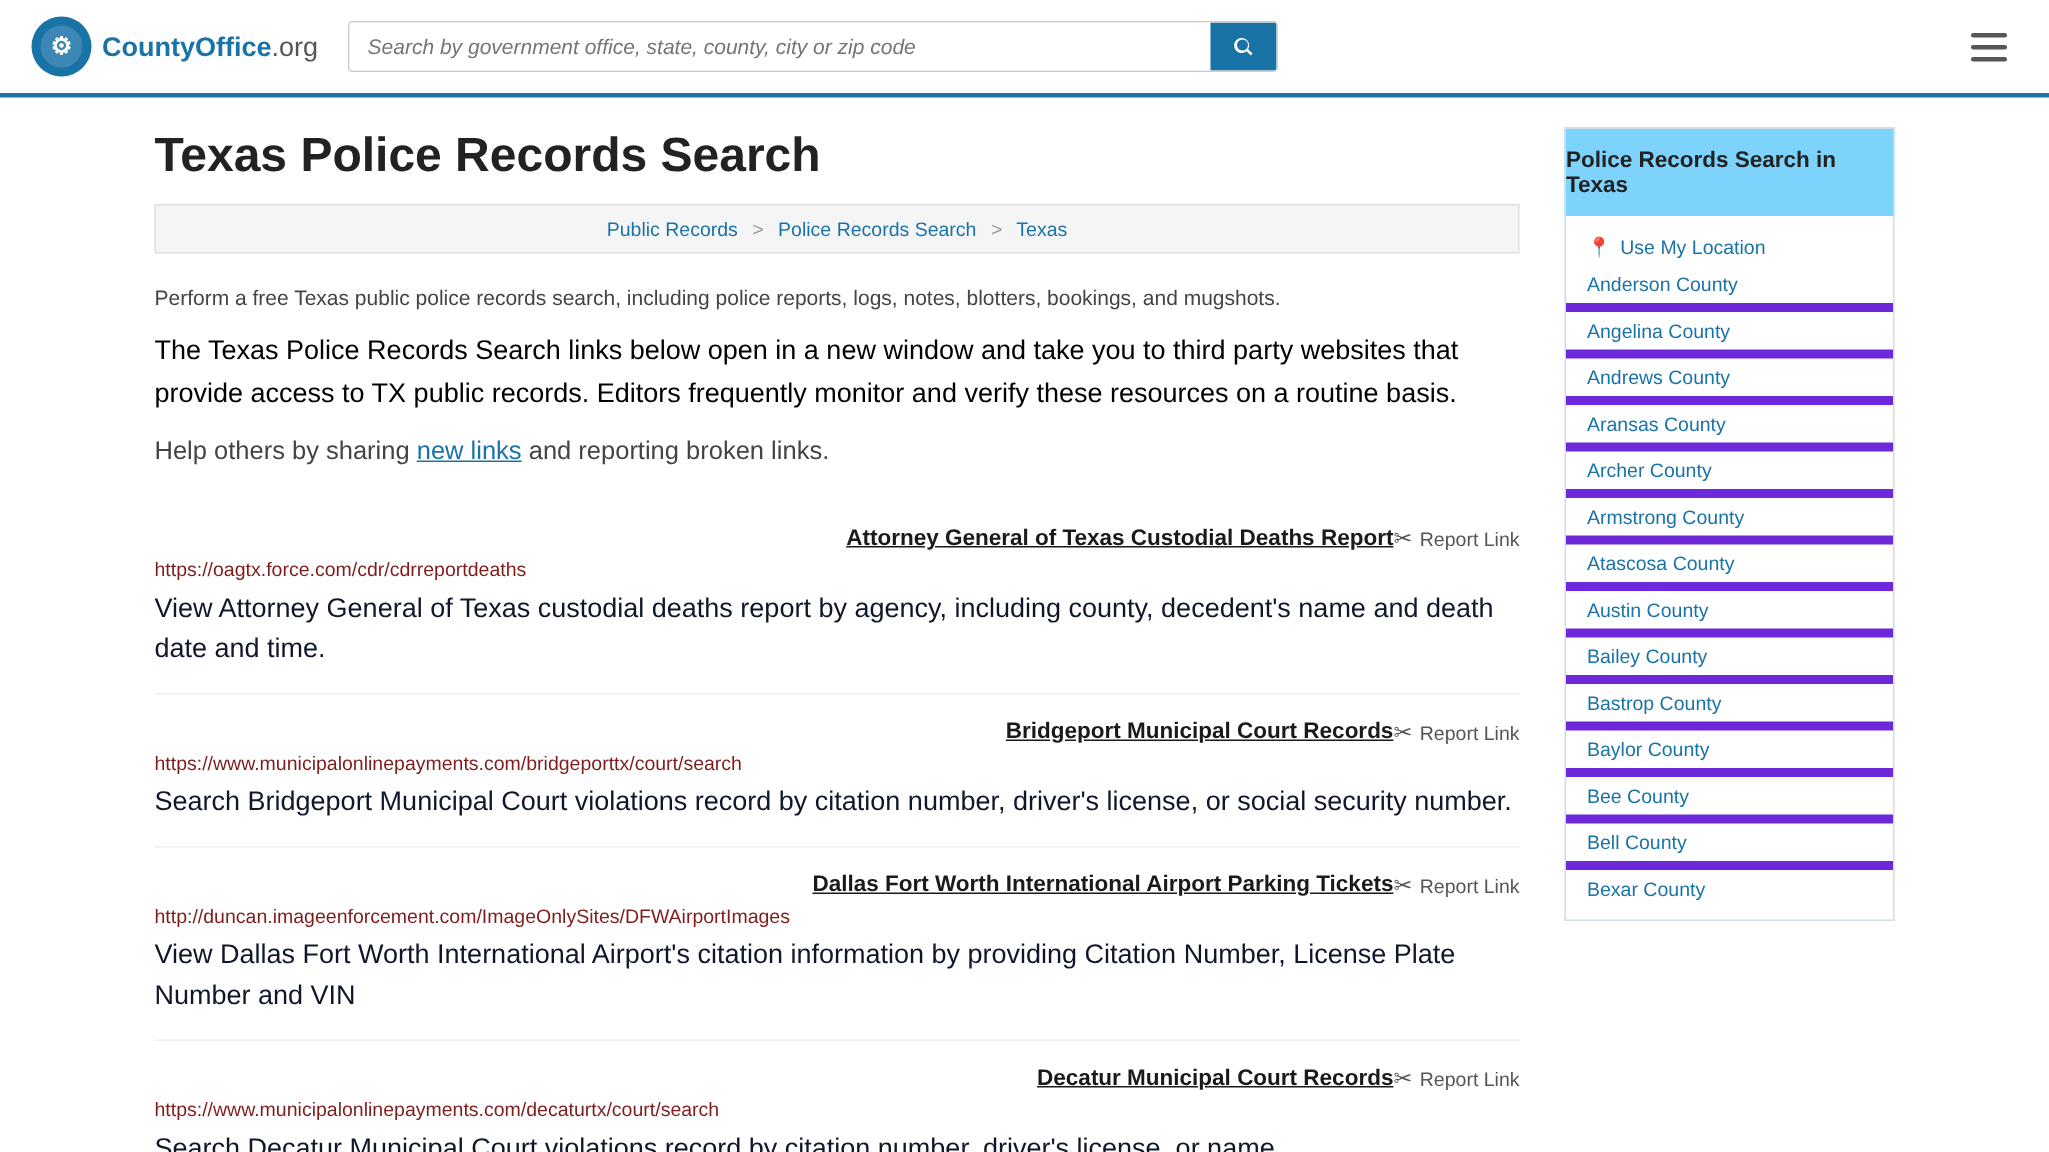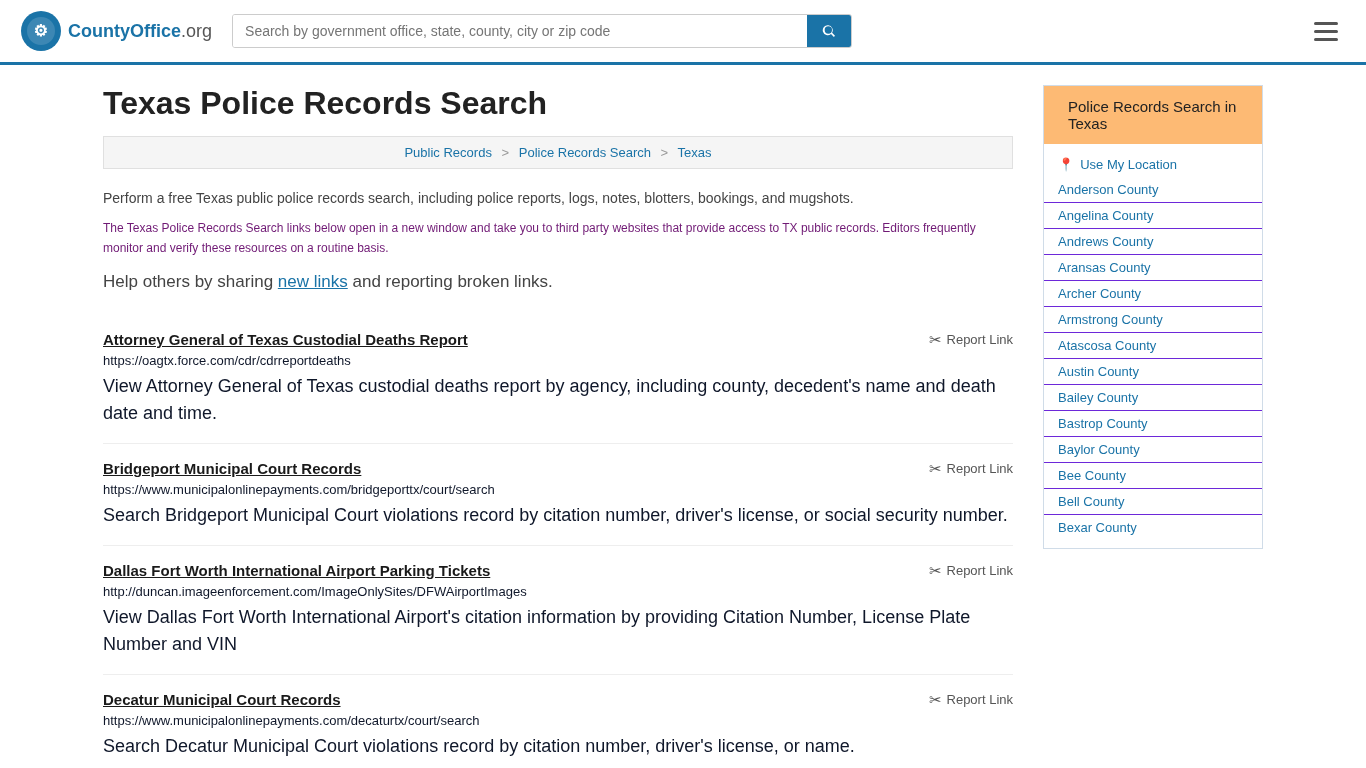--- a/index.html
+++ b/index.html
@@ -32,20 +32,21 @@
       border-radius: 3px;
       overflow: hidden;
     }
     #search-input {
       flex: 1;
       padding: 8px 12px;
       border: none;
       outline: none;
       font-size: 14px;
       color: #555;
+      font-style: italic;
     }
     #search-button {
       background: #1a73a7;
       border: none;
       padding: 8px 14px;
       cursor: pointer;
       display: flex;
       align-items: center;
       justify-content: center;
     }
@@ -102,22 +103,22 @@
     }
     #breadcrumb-container .sep { margin: 0 6px; color: #999; }
 
     #description-text {
       font-size: 14px;
       color: #444;
       line-height: 1.6;
       margin-bottom: 10px;
     }
     #description-text2 {
-      font-size: 12px;
-      color: #701a75;
+      font-size: 18px;
+      color: #000000;
       line-height: 1.6;
       margin-bottom: 10px;
     }
     #description-text3 {
       font-size: 17px;
       color: #444;
       line-height: 1.6;
       margin-bottom: 20px;
     }
     #description-text3 a {
@@ -126,21 +127,21 @@
     }
 
     
     .result-item {
       border-bottom: 1px solid #eee;
       padding: 16px 0;
     }
     .result-header {
       display: flex;
       align-items: flex-start;
-      justify-content: space-between;
+      justify-content: flex-end;
       margin-bottom: 4px;
     }
     .result-title {
       font-size: 15px;
       font-weight: bold;
       color: #1a1a1a;
       text-decoration: underline;
       cursor: pointer;
     }
     .report-link-btn {
@@ -149,42 +150,42 @@
       gap: 5px;
       font-size: 13px;
       color: #555;
       background: none;
       border: none;
       cursor: pointer;
       white-space: nowrap;
       padding: 0;
     }
     .result-url {
-      color: #0f172a;
+      color: #7f1d1d;
       font-size: 13px;
       margin-bottom: 5px;
       text-decoration: none;
       display: block;
     }
     .result-desc {
       font-size: 18px;
       color: #0f172a;
       line-height: 1.5;
     }
 
     
     #sidebar {
       width: 220px;
       flex-shrink: 0;
     }
     #sidebar-title-box {
-      background: #fdba74;
-      padding: 12px 24px;
+      background: #7dd3fc;
+      padding: 12px 0;
       font-size: 15px;
-      font-weight: normal;
+      font-weight: bold;
       color: #222;
       margin-bottom: 0;
       border: 1px solid #d0dce8;
       border-bottom: none;
     }
     #sidebar-list {
       border: 1px solid #d0dce8;
       border-top: none;
       padding: 8px 0;
     }
@@ -202,21 +203,21 @@
       color: #e44;
       font-size: 13px;
     }
     .sidebar-county-link {
       display: block;
       padding: 5px 14px;
       cursor: pointer;
       color: #1a73a7;
       font-size: 13px;
       text-decoration: none;
-      border-bottom: 1px solid #6d28d9;
+      border-bottom: 6px solid #6d28d9;
     }
     .sidebar-county-link:last-child { border-bottom: none; }
   </style>
 </head>
 <body>
 
 <div id="header">
   <div id="logo-area">
     <svg id="logo-icon" viewBox="0 0 42 42" xmlns="http://www.w3.org/2000/svg">
       <circle cx="21" cy="21" r="20" fill="#1a73a7"></circle>

